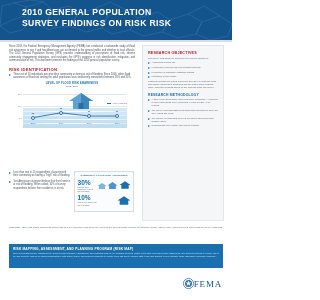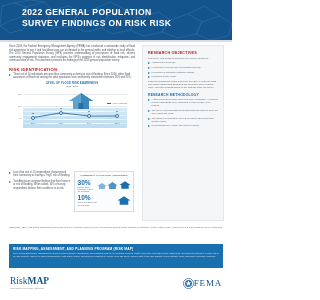--- a/index.html
+++ b/index.html
@@ -166,21 +166,21 @@
     font-size:2.25px;line-height:3px;color:#dbe9f4;text-align:justify;
   }
 
   
   .footer{position:absolute;left:0;top:272px;width:232px;height:28px;background:#fff;}
   .riskmap{position:absolute;left:10px;top:4px;}
   .riskmap .rm1{font-family:"Liberation Serif",serif;font-size:9.5px;line-height:10px;color:#14548c;}
   .riskmap .rm1 .light{font-weight:normal;}
   .riskmap .rm1 .bold{font-weight:bold;}
   .riskmap .rm2{font-size:2.1px;color:#6d7780;letter-spacing:.2px;margin-top:.5px;}
-  .fema{position:absolute;right:10px;top:6px;display:flex;gap:0;}
+  .fema{position:absolute;right:10px;top:6px;display:flex;align-items:center;gap:0;}
   .fema .word{
     font-family:"Liberation Serif",serif;font-size:9px;color:#14548c;letter-spacing:.8px;
   }
 </style>
 </head>
 <body>
 
 <div class="page">
 
   <div class="header">
@@ -195,21 +195,21 @@
         <path d="M170 20 L188 14 L202 22 L196 34 L178 38 L162 32 Z"></path>
         <path d="M202 22 L220 16 L232 24 L228 36 L210 40 L196 34 Z"></path>
         <path d="M14 3 L30 0 L44 2"></path>
         <path d="M96 8 L110 2 L126 10"></path>
         <path d="M188 14 L204 6 L220 16"></path>
         <path d="M0 26 L12 20 L24 16"></path>
         <path d="M36 24 L50 30 L54 28"></path>
       </g>
     </svg>
     <div class="titlewrap">
-      <div class="t1">2022 GENERAL POPULATION</div>
+      <div class="t1">2010 GENERAL POPULATION</div>
       <div class="t2">SURVEY FINDINGS ON RISK RISK</div>
     </div>
   </div>
   <div class="hdr-rule"></div>
 
   <div class="leftcol">
     <div class="intro">Since 2003, the Federal Emergency Management Agency (FEMA) has conducted a nationwide study of flood risk awareness to see if and how Americans are acclimated to the general public and whether to local officials. The 2013 General Population Survey (GPS) provides understanding of perceptions of flood risk, informs community engagement strategies, and evaluates the GPS's progress in risk identification, mitigation, and communication of risk. This document presents the findings of the 2013 general population survey.</div>
 
     <div class="sec-head">RISK IDENTIFICATION</div>
     <ul class="blist">
@@ -335,26 +335,20 @@
       <li>Respondents were mostly interviewed in ETSL.</li>
     </ul>
   </div>
 
   <div class="callout">
     <div class="ch">RISK MAPPING, ASSESSMENT, AND PLANNING PROGRAM (RISK MAP)</div>
     <div class="cb">The Federal Emergency Management Agency's Risk Mapping, Assessment, and Planning (Risk MAP) program provides quality flood data, increases public awareness, and supports actions to reduce risk to life and property. Risk MAP works collaboratively with states, tribes, and local governments to identify flood risk and to provide data, tools, and support to help mitigate those risks and to increase resilience.</div>
   </div>
 
   <div class="footer">
-    <div class="riskmap">
-      <div class="rm1">
-        <span class="light">Risk</span><span class="bold">MAP</span>
-      </div>
-      <div class="rm2">Increasing Resilience Together</div>
-    </div>
     <div class="fema">
       <svg width="11" height="11" viewBox="0 0 22 22">
         <circle cx="11" cy="11" r="10.2" fill="#ffffff" stroke="#14548c" stroke-width="1.3"></circle>
         <circle cx="11" cy="11" r="7" fill="#2f6ea8"></circle>
         <path d="M11 5 L12.6 9 L17 9 L13.4 11.6 L14.8 15.8 L11 13.2 L7.2 15.8 L8.6 11.6 L5 9 L9.4 9 Z" fill="#ffffff"></path>
       </svg>
       <span class="word">FEMA</span>
     </div>
   </div>
 

